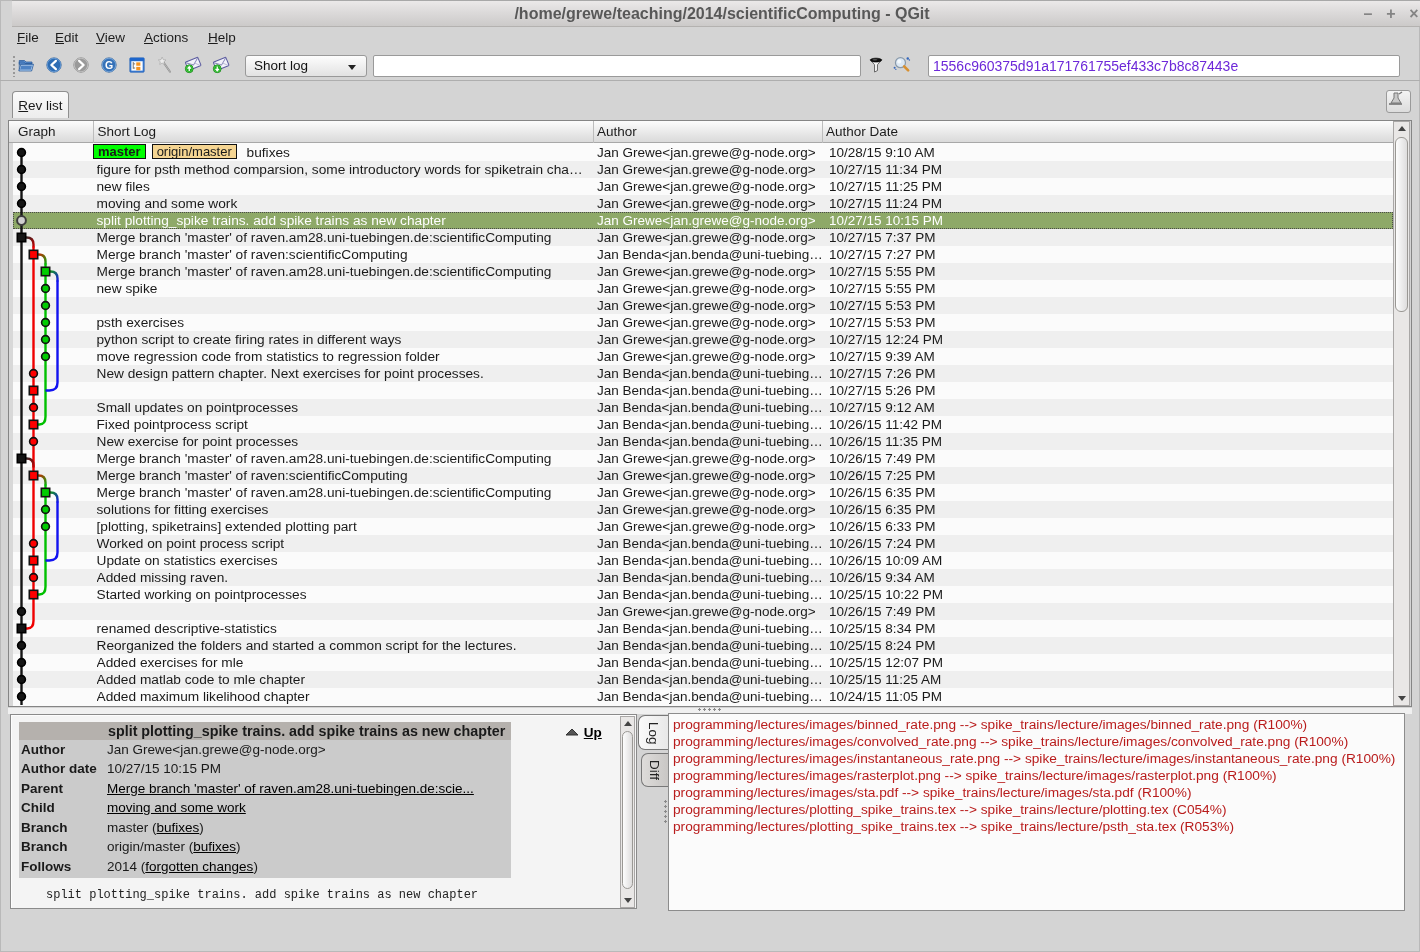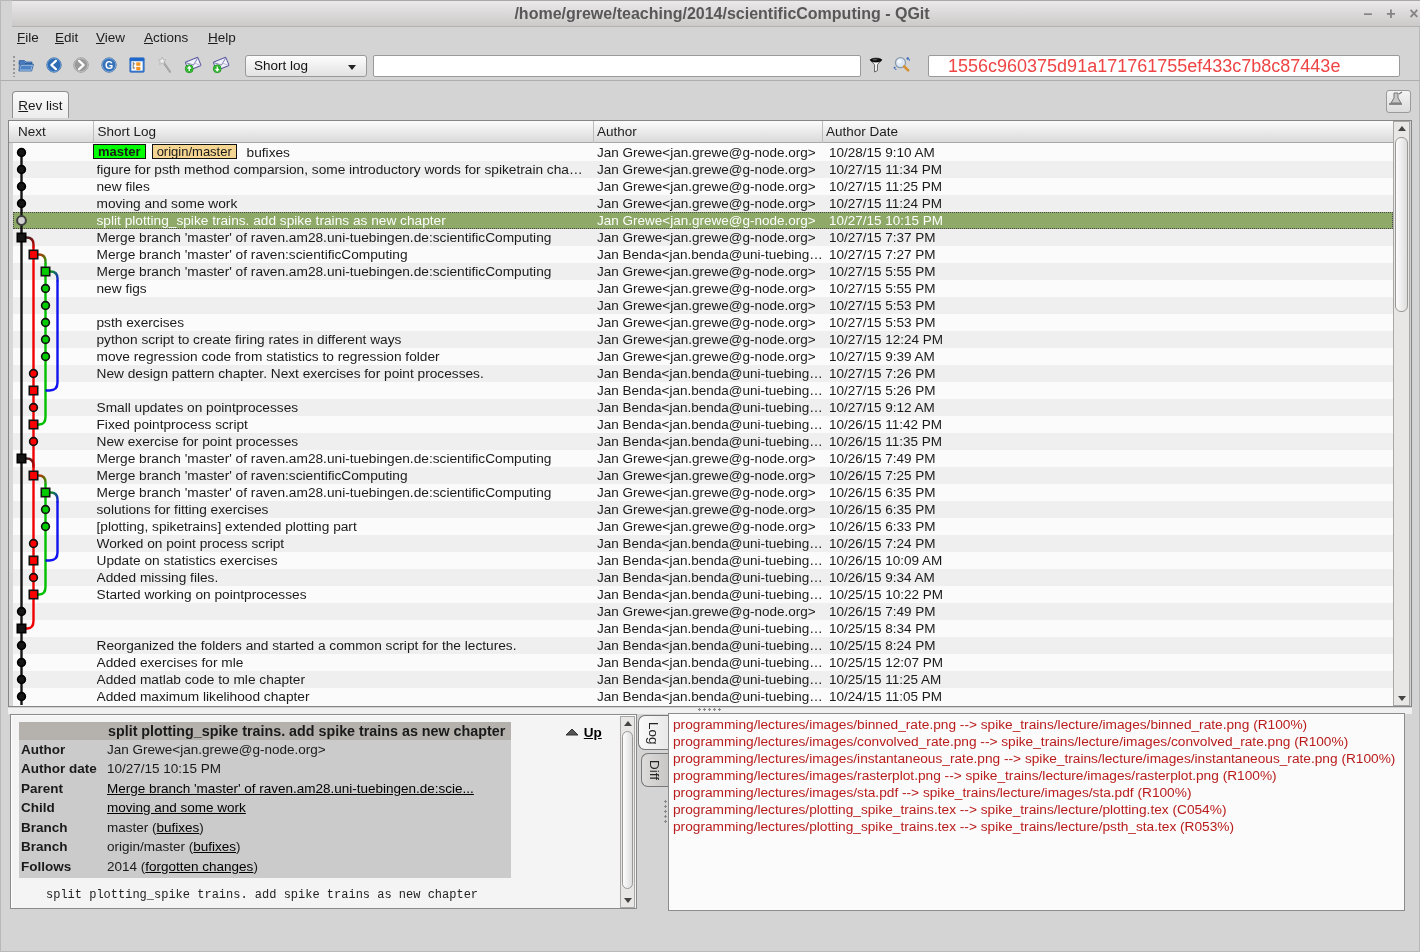--- a/index.html
+++ b/index.html
@@ -25,21 +25,21 @@
   background-image:radial-gradient(circle, #989898 30%, transparent 40%); background-size:4px 4px; }
 .ticon { position:absolute; top:56px; width:18px; height:18px; }
 #combo { position:absolute; left:245px; top:55px; width:122px; height:22px;
   border:1px solid #999; border-radius:3px;
   background:linear-gradient(#fdfdfd, #e2e2e2); font-size:13.5px; color:#111;
   line-height:20px; padding-left:8px; }
 #combo .arr { position:absolute; right:10px; top:9px; width:0; height:0;
   border-left:4px solid transparent; border-right:4px solid transparent; border-top:5px solid #222; }
 .tinput { position:absolute; top:55px; height:22px; background:#fff;
   border:1px solid #9a9a9a; border-radius:2px; }
-#sha { line-height:20px; padding-left:19px; font-size:18px; color:#ef4444; }
+#sha { line-height:20px; padding-left:4px; font-size:14px; color:#6d28d9; }
 
 
 #revtab { position:absolute; left:12px; top:91px; width:57px; height:27px;
   background:linear-gradient(#fafafa,#ededed); border:1px solid #8f8f8f; border-bottom:none;
   border-radius:4px 4px 0 0; text-align:center; line-height:28px; font-size:13.5px; }
 #tframe { position:absolute; left:8px; top:120px; width:1404px; height:587px; border:1px solid #858585; }
 #splitband { position:absolute; left:8px; top:708px; width:1404px; height:6px; background:#f0f0f0; }
 #lstrip { position:absolute; left:9px; top:121px; width:4px; height:585px; background:#d8d8d8; }
 #minibtn { position:absolute; left:1386px; top:90px; width:25px; height:23px;
   border:1px solid #9a9a9a; border-radius:3px; background:linear-gradient(#f4f4f4,#dcdcdc); }
@@ -188,21 +188,21 @@
 <div id="tframe"></div>
 <div id="lstrip"></div>
 <div id="splitband"></div>
 <div id="minibtn"><svg width="18" height="16" viewBox="0 0 18 16">
 <path d="M2 13 h13" stroke="#8a8a8a" stroke-width="2"></path>
 <path d="M7 2 h4 v5 l3 5 h-10 l3-5 z" fill="#c9c9c9" stroke="#777" stroke-width="1"></path>
 <path d="M12 3 l3-2" stroke="#777" stroke-width="1.4"></path>
 </svg></div>
 
 <div id="thead">
-  <span class="hl" style="left:9px">Next</span>
+  <span class="hl" style="left:9px">Graph</span>
   <span class="hl" style="left:88.5px">Short Log</span>
   <span class="hl" style="left:588px">Author</span>
   <span class="hl" style="left:817px">Author Date</span>
   <span class="sep" style="left:83.5px"></span>
   <span class="sep" style="left:583.5px"></span>
   <span class="sep" style="left:812.5px"></span>
 </div>
 <div id="tbl"></div>
 <div class="row rw" style="top:144px">
     <div class="c-log" style="left:80px"><span class="lab labm">master</span><span class="lab labo">origin/master</span> bufixes</div>
@@ -238,21 +238,21 @@
     <div class="c-log">Merge branch 'master' of raven:scientificComputing</div>
     <div class="c-auth">Jan Benda&lt;jan.benda@uni-tuebing…</div>
     <div class="c-date">10/27/15 7:27 PM</div>
   </div>
 <div class="row rg" style="top:263px">
     <div class="c-log">Merge branch 'master' of raven.am28.uni-tuebingen.de:scientificComputing</div>
     <div class="c-auth">Jan Grewe&lt;jan.grewe@g-node.org&gt;</div>
     <div class="c-date">10/27/15 5:55 PM</div>
   </div>
 <div class="row rw" style="top:280px">
-    <div class="c-log">new figs</div>
+    <div class="c-log">new spike</div>
     <div class="c-auth">Jan Grewe&lt;jan.grewe@g-node.org&gt;</div>
     <div class="c-date">10/27/15 5:55 PM</div>
   </div>
 <div class="row rg" style="top:297px">
     <div class="c-auth">Jan Grewe&lt;jan.grewe@g-node.org&gt;</div>
     <div class="c-date">10/27/15 5:53 PM</div>
   </div>
 <div class="row rw" style="top:314px">
     <div class="c-log">psth exercises</div>
     <div class="c-auth">Jan Grewe&lt;jan.grewe@g-node.org&gt;</div>
@@ -321,34 +321,35 @@
     <div class="c-log">Worked on point process script</div>
     <div class="c-auth">Jan Benda&lt;jan.benda@uni-tuebing…</div>
     <div class="c-date">10/26/15 7:24 PM</div>
   </div>
 <div class="row rw" style="top:552px">
     <div class="c-log">Update on statistics exercises</div>
     <div class="c-auth">Jan Benda&lt;jan.benda@uni-tuebing…</div>
     <div class="c-date">10/26/15 10:09 AM</div>
   </div>
 <div class="row rg" style="top:569px">
-    <div class="c-log">Added missing files.</div>
+    <div class="c-log">Added missing raven.</div>
     <div class="c-auth">Jan Benda&lt;jan.benda@uni-tuebing…</div>
     <div class="c-date">10/26/15 9:34 AM</div>
   </div>
 <div class="row rw" style="top:586px">
     <div class="c-log">Started working on pointprocesses</div>
     <div class="c-auth">Jan Benda&lt;jan.benda@uni-tuebing…</div>
     <div class="c-date">10/25/15 10:22 PM</div>
   </div>
 <div class="row rg" style="top:603px">
     <div class="c-auth">Jan Grewe&lt;jan.grewe@g-node.org&gt;</div>
     <div class="c-date">10/26/15 7:49 PM</div>
   </div>
 <div class="row rw" style="top:620px">
+    <div class="c-log">renamed descriptive-statistics</div>
     <div class="c-auth">Jan Benda&lt;jan.benda@uni-tuebing…</div>
     <div class="c-date">10/25/15 8:34 PM</div>
   </div>
 <div class="row rg" style="top:637px">
     <div class="c-log">Reorganized the folders and started a common script for the lectures.</div>
     <div class="c-auth">Jan Benda&lt;jan.benda@uni-tuebing…</div>
     <div class="c-date">10/25/15 8:24 PM</div>
   </div>
 <div class="row rw" style="top:654px">
     <div class="c-log">Added exercises for mle</div>

